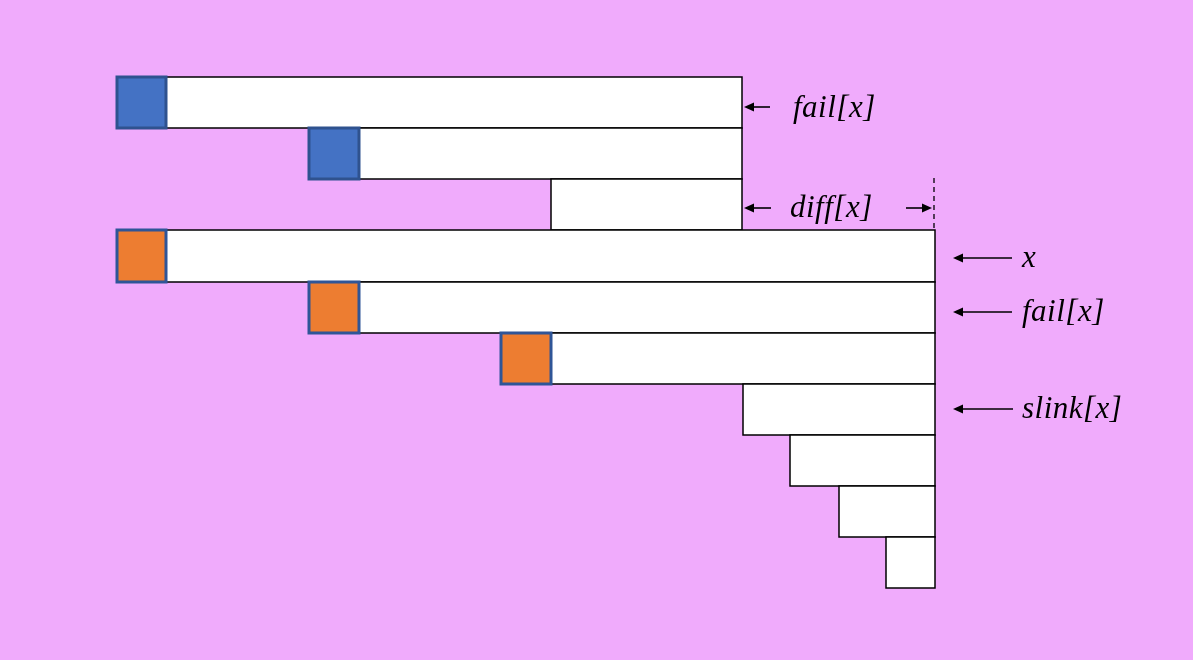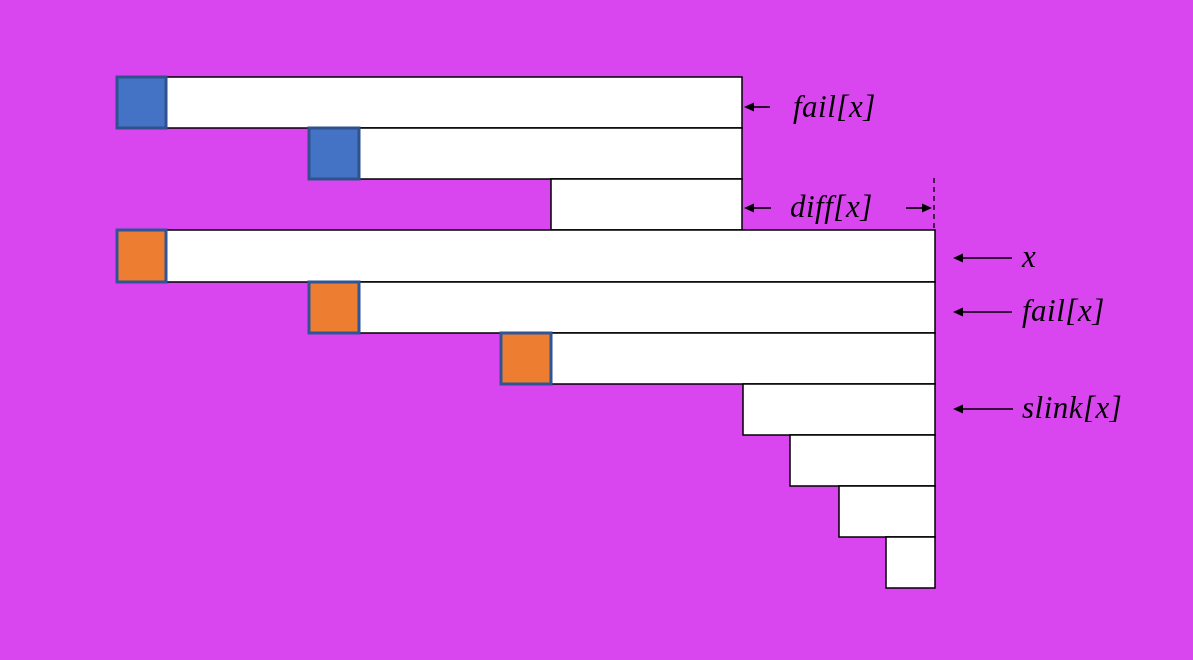--- a/index.html
+++ b/index.html
@@ -4,21 +4,21 @@
 <style>
   html, body {
     margin: 0;
     padding: 0;
     background: #ffffff;
   }
   .stage {
     position: relative;
     width: 1193px;
     height: 660px;
-    background: #d946ef;
+    background: #f0abfc;
     overflow: hidden;
     font-family: "Liberation Serif", "DejaVu Serif", serif;
   }
   svg text {
     font-family: "Liberation Serif", "DejaVu Serif", serif;
     font-style: italic;
     font-size: 31px;
     letter-spacing: 0.5px;
     fill: #000000;
   }

